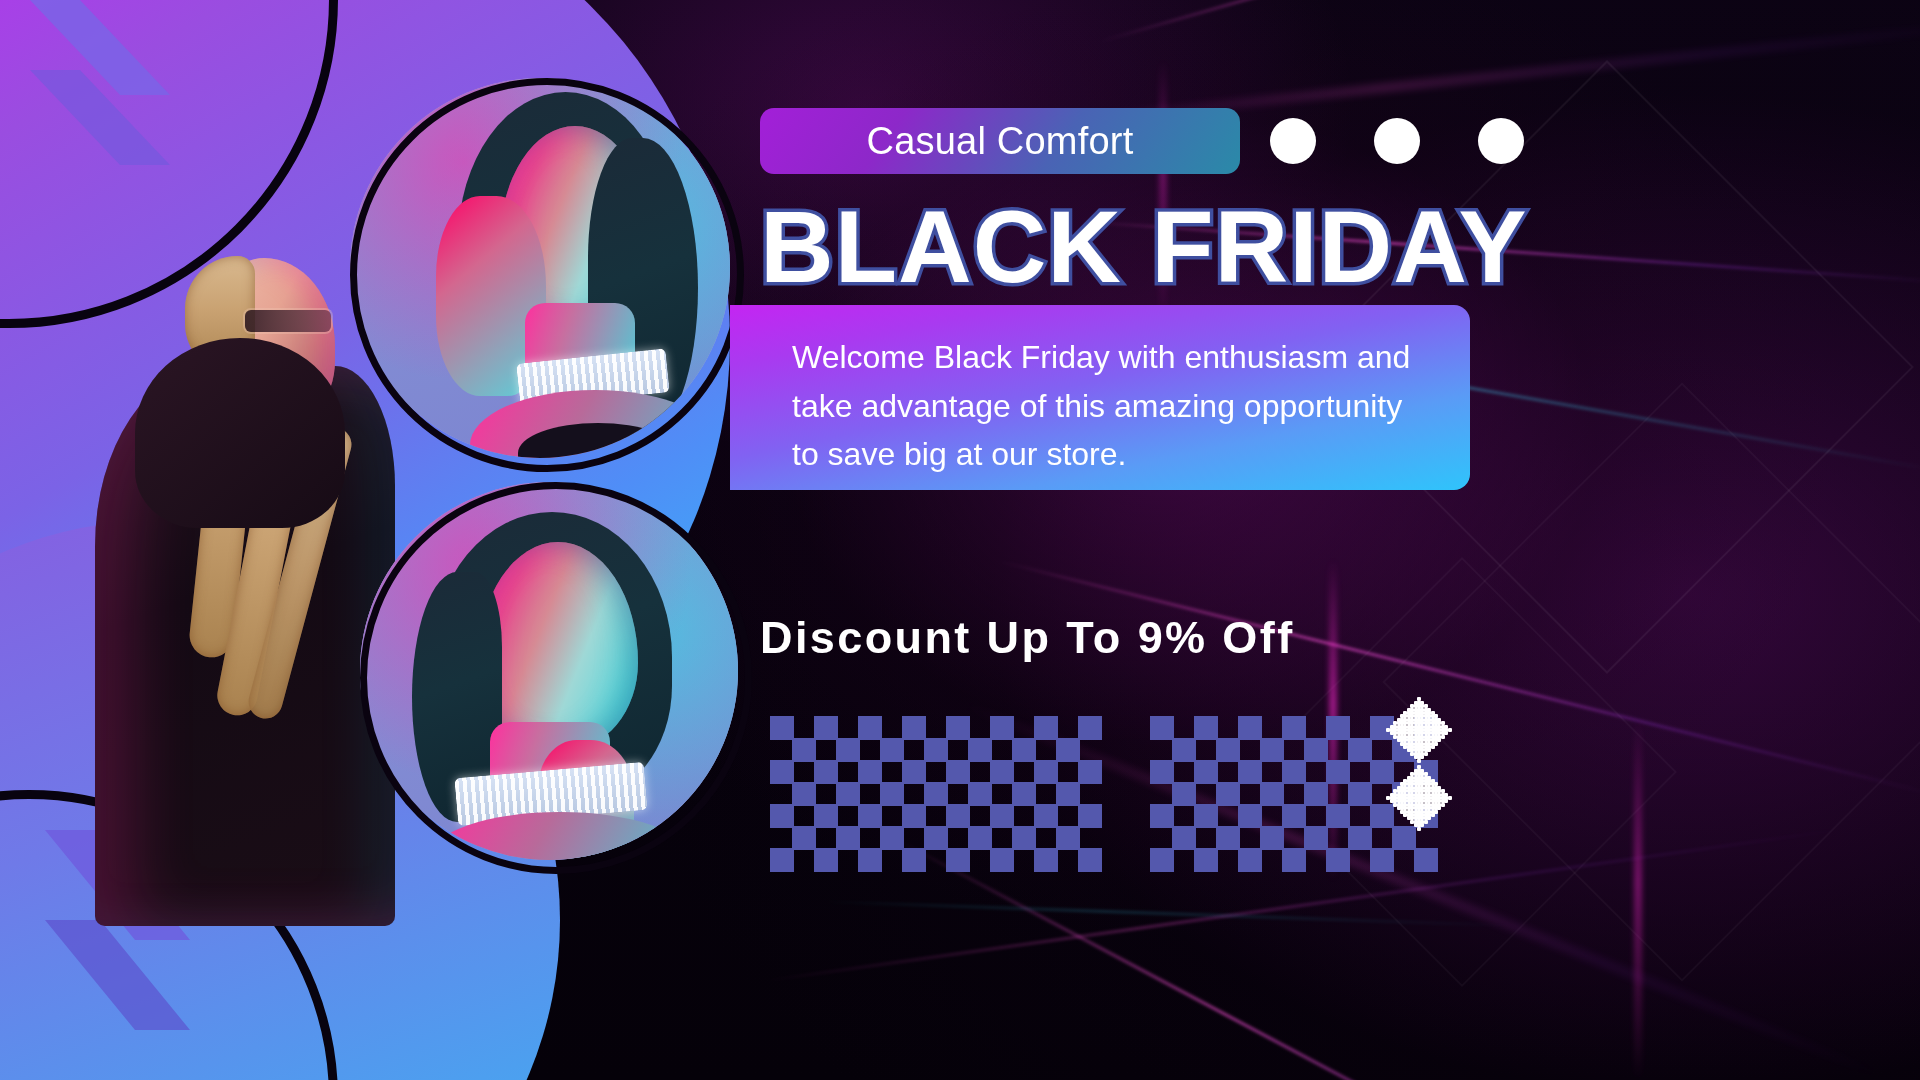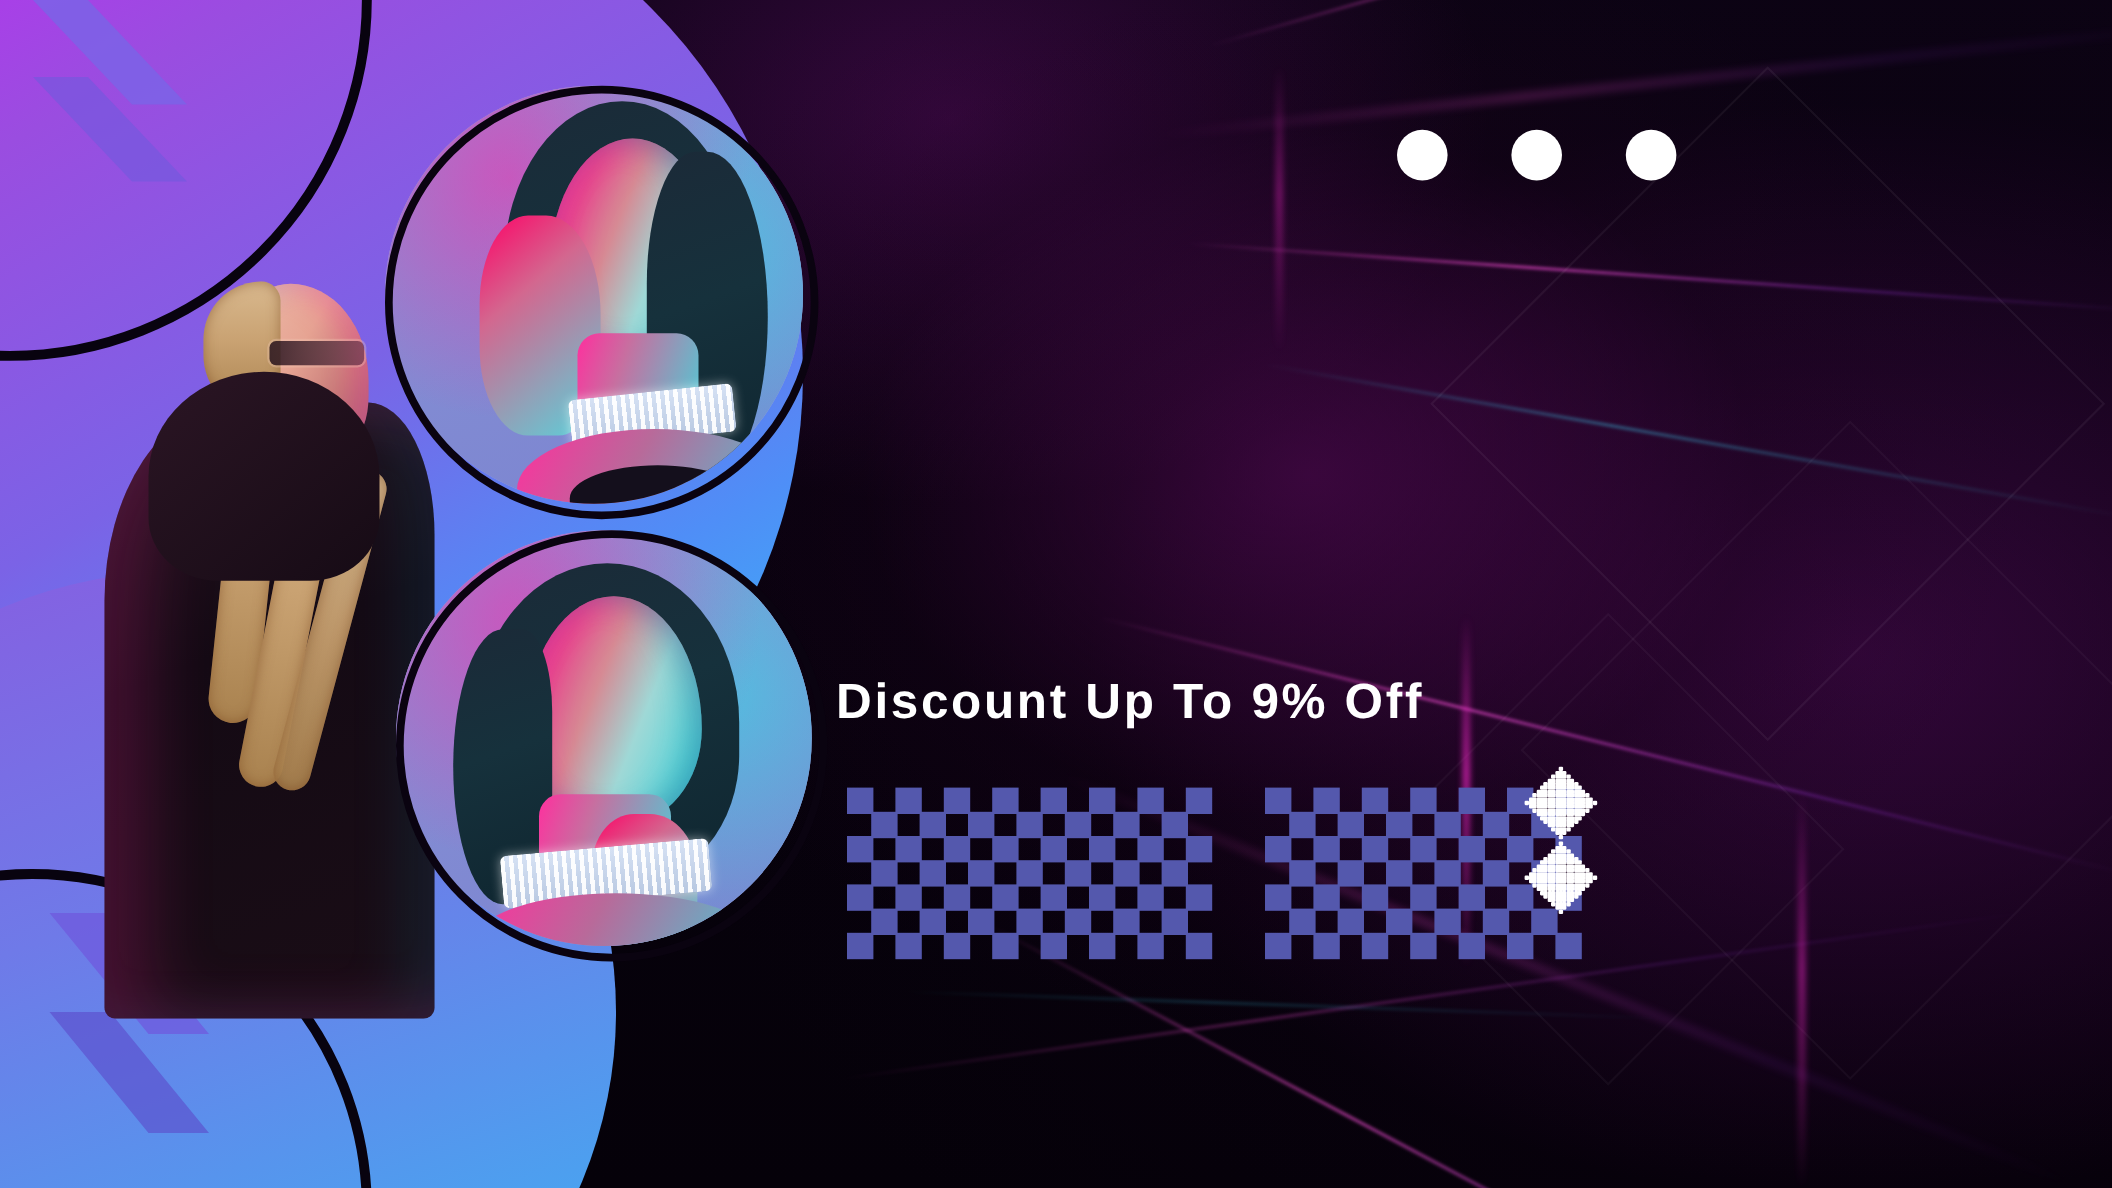--- a/index.html
+++ b/index.html
@@ -378,28 +378,35 @@
       <div class="p-neck" style="left:130px;top:240px;width:120px;height:90px;border-radius:20px;"></div>
       <div class="p-arm" style="left:178px;top:258px;width:96px;height:120px;"></div>
       <div class="p-choker" style="left:96px;top:288px;width:190px;height:48px;transform:rotate(-5deg);"></div>
       <div class="p-shoulder" style="left:70px;top:330px;width:260px;height:90px;"></div>
     </div>
     <div class="pc-ring" style="left:360px;top:482px;width:378px;height:378px;"></div>
   </div>
 
   <div class="content">
 
+    <div class="badge">
+      <span class="badge-text">Casual Comfort</span>
+    </div>
 
     <div class="dots">
       <div class="dot"></div>
       <div class="dot"></div>
       <div class="dot"></div>
     </div>
 
-
+    <div class="headline">BLACK FRIDAY</div>
+
+    <div class="para-box">
+      <div class="para-text">Welcome Black Friday with enthusiasm and take advantage of this amazing opportunity to save big at our store.</div>
+    </div>
 
     <div class="discount">Discount Up To 9% Off</div>
 
     <div class="checker one" id="ck1">
         <div class="ck-sq" style="left: 0px; top: 0px; background: rgb(84, 88, 173);"></div>
         <div class="ck-sq" style="left: 44px; top: 0px; background: rgb(84, 88, 173);"></div>
         <div class="ck-sq" style="left: 88px; top: 0px; background: rgb(84, 88, 173);"></div>
         <div class="ck-sq" style="left: 132px; top: 0px; background: rgb(84, 88, 173);"></div>
         <div class="ck-sq" style="left: 176px; top: 0px; background: rgb(84, 88, 173);"></div>
         <div class="ck-sq" style="left: 220px; top: 0px; background: rgb(84, 88, 173);"></div>

